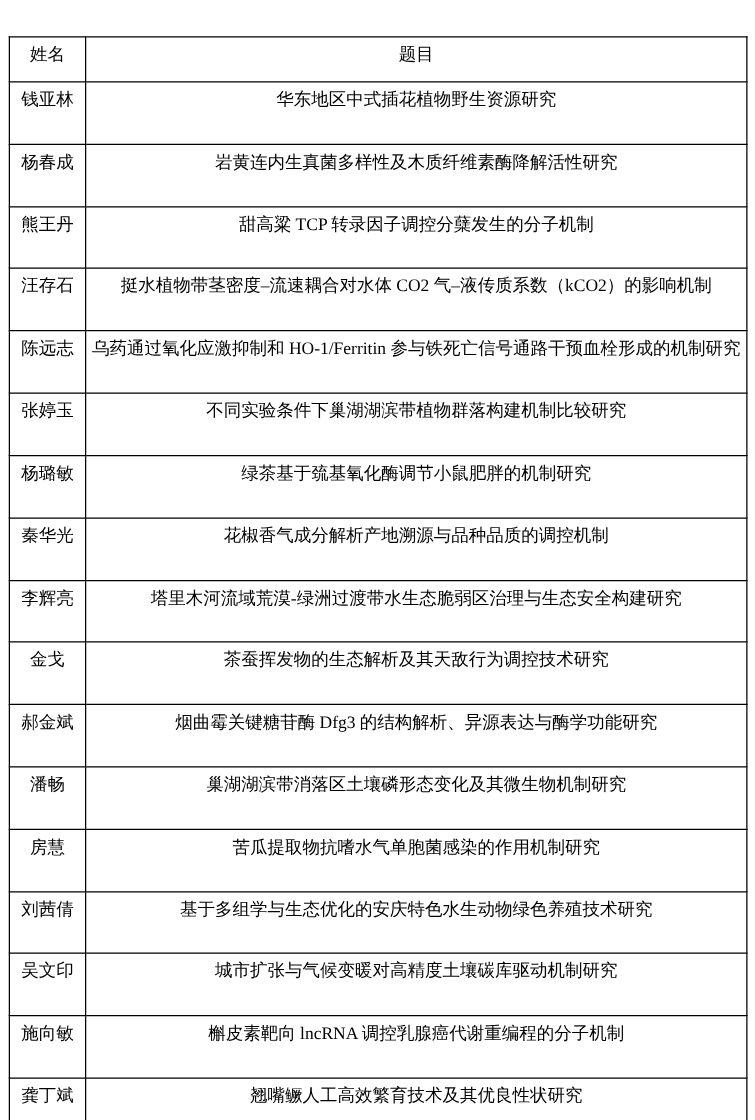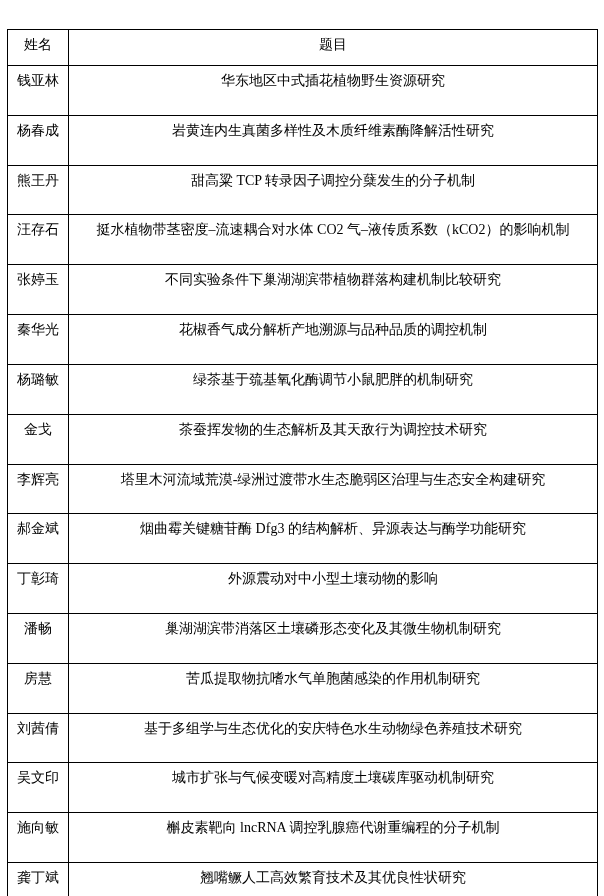--- a/index.html
+++ b/index.html
@@ -71,46 +71,46 @@
         </tr>
         <tr>
           <td>熊王丹</td>
           <td>甜高粱 TCP 转录因子调控分蘖发生的分子机制</td>
         </tr>
         <tr>
           <td>汪存石</td>
           <td>挺水植物带茎密度–流速耦合对水体 CO2 气–液传质系数（kCO2）的影响机制</td>
         </tr>
         <tr>
+          <td>陈远志</td>
+          <td>乌药通过氧化应激抑制和 HO-1/Ferritin 参与铁死亡信号通路干预血栓形成的机制研究</td>
+        </tr>
+        <tr>
           <td>张婷玉</td>
           <td>不同实验条件下巢湖湖滨带植物群落构建机制比较研究</td>
+        </tr>
+        <tr>
+          <td>杨璐敏</td>
+          <td>绿茶基于巯基氧化酶调节小鼠肥胖的机制研究</td>
         </tr>
         <tr>
           <td>秦华光</td>
           <td>花椒香气成分解析产地溯源与品种品质的调控机制</td>
         </tr>
         <tr>
-          <td>杨璐敏</td>
-          <td>绿茶基于巯基氧化酶调节小鼠肥胖的机制研究</td>
+          <td>李辉亮</td>
+          <td>塔里木河流域荒漠-绿洲过渡带水生态脆弱区治理与生态安全构建研究</td>
         </tr>
         <tr>
           <td>金戈</td>
           <td>茶蚕挥发物的生态解析及其天敌行为调控技术研究</td>
         </tr>
         <tr>
-          <td>李辉亮</td>
-          <td>塔里木河流域荒漠-绿洲过渡带水生态脆弱区治理与生态安全构建研究</td>
-        </tr>
-        <tr>
           <td>郝金斌</td>
           <td>烟曲霉关键糖苷酶 Dfg3 的结构解析、异源表达与酶学功能研究</td>
-        </tr>
-        <tr>
-          <td>丁彰琦</td>
-          <td>外源震动对中小型土壤动物的影响</td>
         </tr>
         <tr>
           <td>潘畅</td>
           <td>巢湖湖滨带消落区土壤磷形态变化及其微生物机制研究</td>
         </tr>
         <tr>
           <td>房慧</td>
           <td>苦瓜提取物抗嗜水气单胞菌感染的作用机制研究</td>
         </tr>
         <tr>

